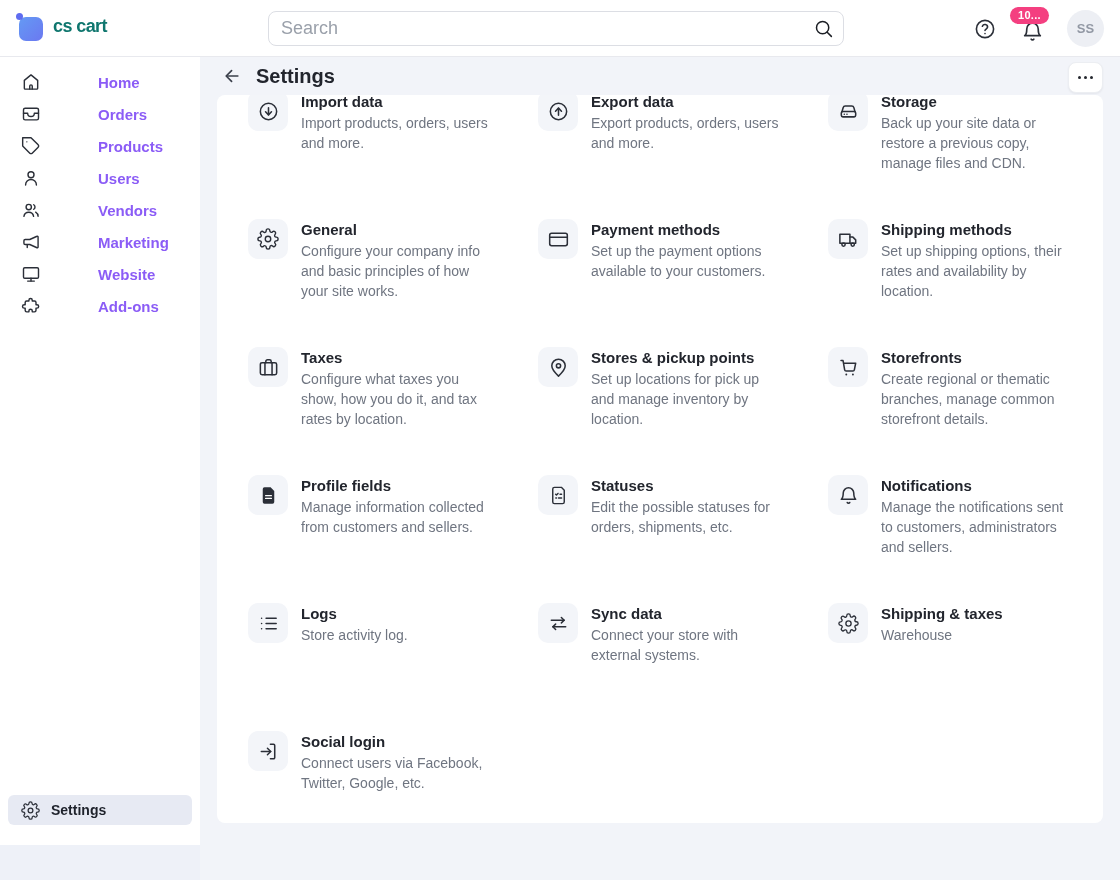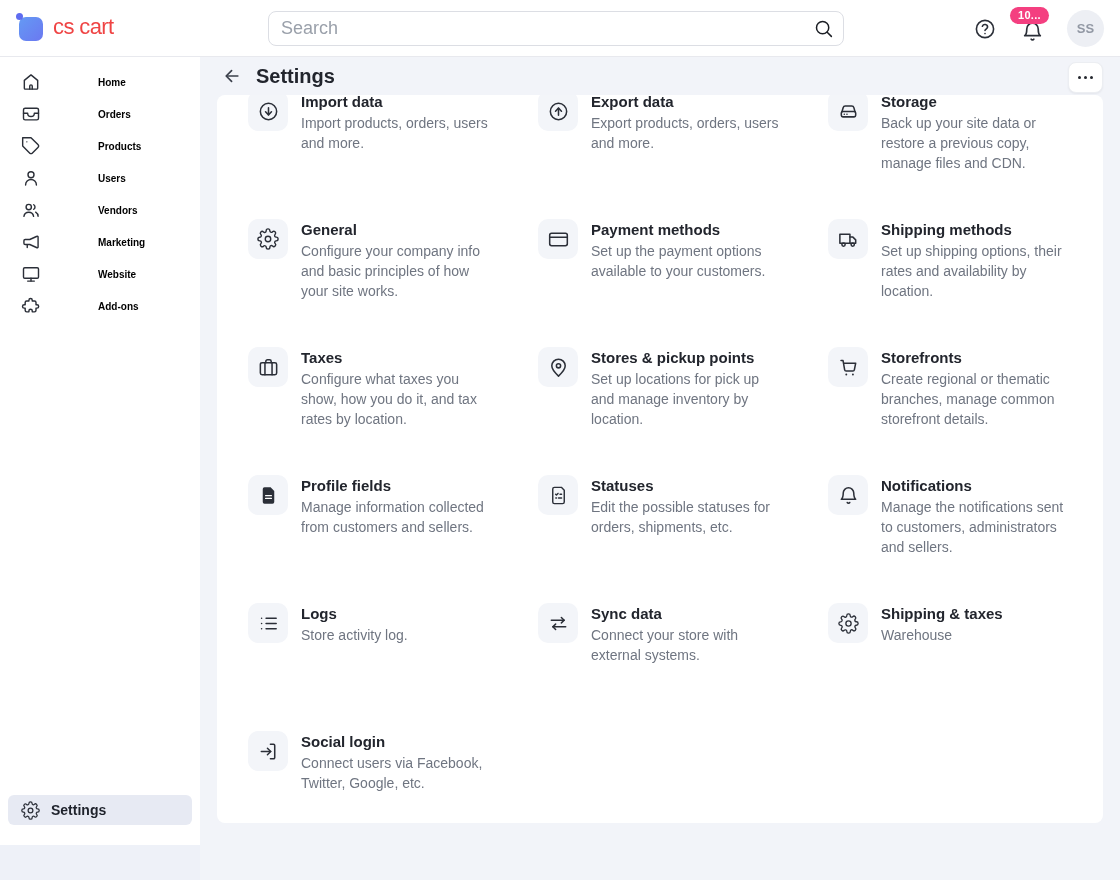--- a/index.html
+++ b/index.html
@@ -4,36 +4,36 @@
 <style>
   * { margin:0; padding:0; box-sizing:border-box; }
   html,body { width:1120px; height:880px; font-family:"Liberation Sans", sans-serif; background:#eef1f8; overflow:hidden; }
 
   
   .topbar { position:absolute; top:0; left:0; width:1120px; height:57px; background:#fff; border-bottom:1px solid #e8e9ee; z-index:5; }
   .logo { position:absolute; left:16px; top:13px; display:flex; align-items:center; gap:10px; }
   .logo-mark { position:relative; width:27px; height:27px; }
   .logo-square { position:absolute; left:3px; top:4px; width:24px; height:24px; border-radius:7px; background:linear-gradient(135deg,#649af4,#6b78f1); }
   .logo-dot { position:absolute; left:0; top:0; width:7px; height:7px; border-radius:50%; background:#5f6cf0; }
-  .logo-text { font-size:22px; font-weight:400; color:#ef4444; letter-spacing:-0.6px; }
+  .logo-text { font-size:18px; font-weight:700; color:#0f766e; letter-spacing:-0.6px; }
   .searchbox { position:absolute; left:268px; top:11px; width:576px; height:35px; border:1px solid #dcdee4; border-radius:8px; background:#fff; display:flex; align-items:center; }
   .searchbox input { border:none; outline:none; flex:1; height:100%; padding:0 12px; font-size:18px; font-family:inherit; color:#30343c; background:transparent; }
   .searchbox input::placeholder { color:#9aa0aa; }
   .search-btn { width:40px; height:100%; border:none; background:transparent; display:flex; align-items:center; justify-content:center; cursor:pointer; }
   .tb-right { position:absolute; right:16px; top:0; height:57px; display:flex; align-items:center; gap:22px; }
   .tb-iconbtn { background:none; border:none; cursor:pointer; display:flex; align-items:center; justify-content:flex-end; }
   .bell-wrap { position:relative; width:26px; height:26px; margin-top:6px; }
   .badge { position:absolute; top:-12px; left:-9px; background:#f43f80; color:#fff; font-size:11px; font-weight:700; padding:2px 8px 3px; border-radius:10px; z-index:2; letter-spacing:0.3px; }
   .avatar { width:37px; height:37px; border-radius:50%; background:#edeff4; color:#9298a4; font-size:13px; font-weight:700; display:flex; align-items:center; justify-content:center; cursor:pointer; }
 
   
   .sidebar { position:absolute; left:0; top:57px; width:200px; height:788px; background:#fff; display:flex; flex-direction:column; z-index:4; }
   .nav { padding-top:9px; }
   .nav-item { display:flex; align-items:center; gap:11px; height:32px; padding:0 10px 0 21px; cursor:pointer; }
-  .nav-item .lbl { font-size:10px; font-weight:700; color:#000000;padding-left:46px; }
+  .nav-item .lbl { font-size:15px; font-weight:700; color:#8b5cf6;padding-left:46px; }
   .nav-item svg { flex:0 0 auto; }
   .settings-item { margin:auto 8px 20px 8px; height:30px; border-radius:6px; background:#e7eaf3; display:flex; align-items:center; gap:11px; padding:0 0 0 13px; cursor:pointer; }
   .settings-item .lbl { font-size:14px; font-weight:700; color:#1e222b; }
 
   
   .main { position:absolute; left:200px; top:57px; width:920px; height:823px; background:#f2f4f9; }
   .page-head { position:absolute; left:0; top:0; width:100%; height:38px; display:flex; align-items:center; }
   .back-btn { background:none; border:none; cursor:pointer; margin-left:22px; display:flex; align-items:center; }
   .page-title { font-size:20px; font-weight:700; color:#22252d; margin-left:14px; }
   .more-btn { position:absolute; right:17px; top:5px; width:35px; height:31px; background:#fff; border:1px solid #eceef2; border-radius:8px; box-shadow:0 1px 2px rgba(20,24,40,.06); cursor:pointer; display:flex; align-items:center; justify-content:center; gap:2.5px; }

